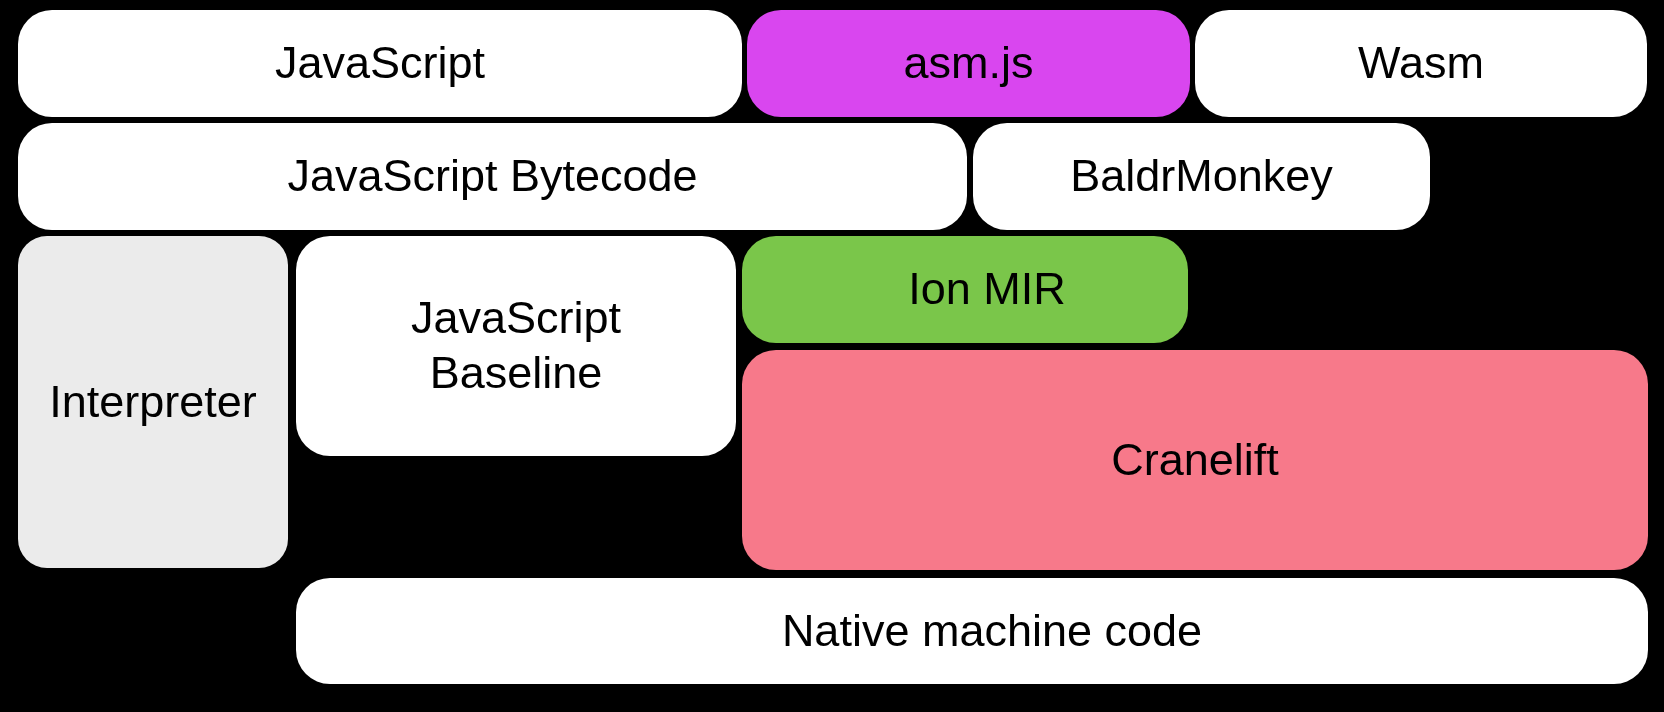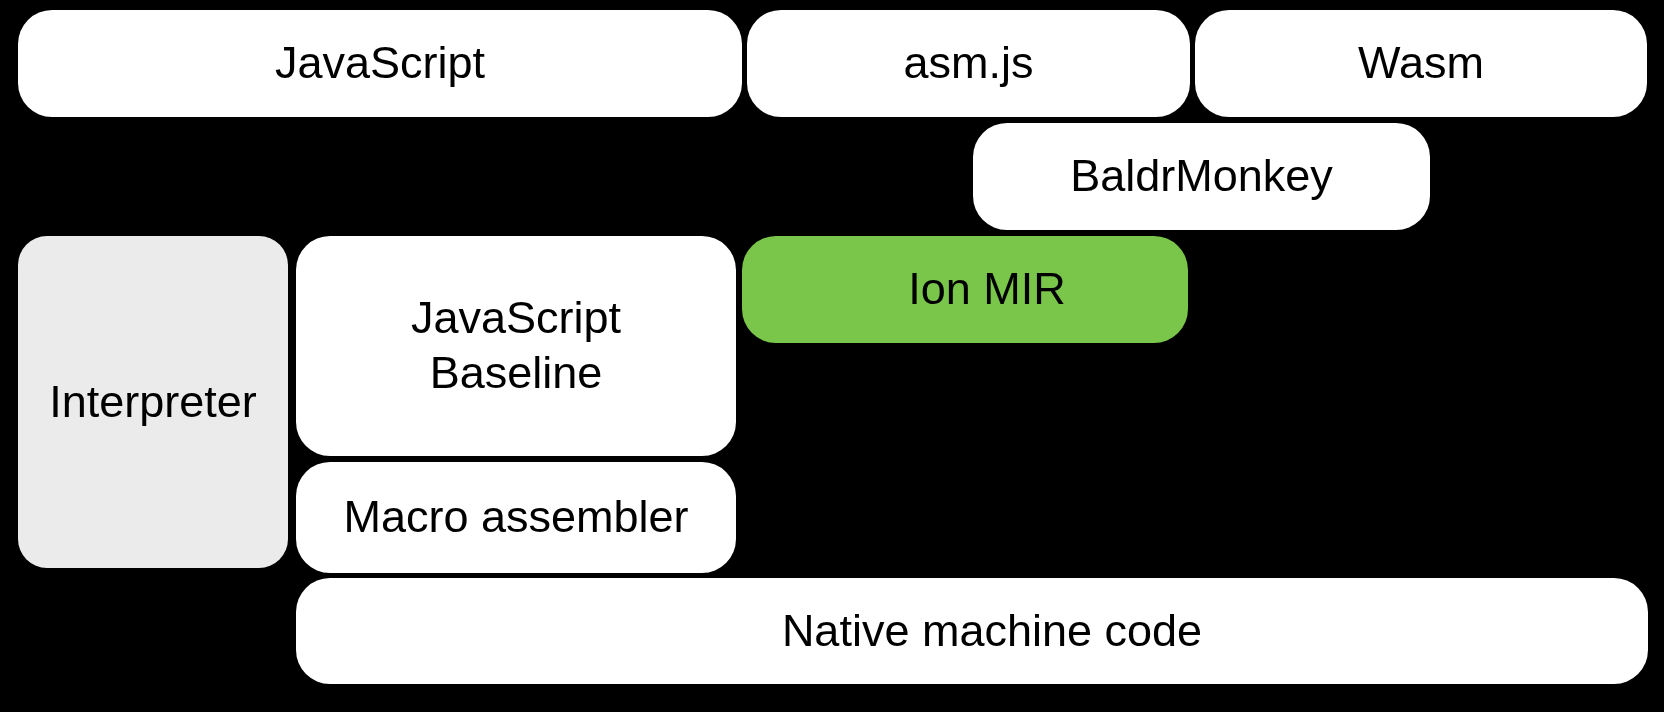--- a/index.html
+++ b/index.html
@@ -42,32 +42,33 @@
   #b-macro        { left: 296px;  top: 462px; width: 440px;  height: 111px; }
   #b-native       { left: 296px;  top: 578px; width: 1352px; height: 106px; padding-left: 40px; }
 </style>
 </head>
 <body>
 
 <div id="canvas" style="background-color: rgb(0, 0, 0); color: rgb(0, 0, 0); text-decoration: underline;">
 
   <div class="box" id="b-javascript" style="background-color: rgb(255, 255, 255);">JavaScript</div>
 
-  <div class="box" id="b-asmjs" style="background-color: #ffffff;">asm.js</div>
+  <div class="box" id="b-asmjs" style="background-color: #d946ef;">asm.js</div>
 
   <div class="box" id="b-wasm" style="background-color: rgb(255, 255, 255);">Wasm</div>
 
+  <div class="box" id="b-bytecode" style="background-color: rgb(255, 255, 255);">JavaScript Bytecode</div>
 
   <div class="box" id="b-baldrmonkey" style="background-color: rgb(255, 255, 255);">BaldrMonkey</div>
 
   <div class="box" id="b-interpreter" style="background-color: rgb(235, 235, 235); border-radius: 29px;">Interpreter</div>
 
   <div class="box" id="b-baseline" style="background-color: rgb(255, 255, 255);">JavaScript
 Baseline</div>
 
   <div class="box" id="b-ionmir" style="background-color: rgb(122, 198, 74); padding-left: 44px;">Ion MIR</div>
 
+  <div class="box" id="b-cranelift" style="background-color: rgb(247, 121, 138);">Cranelift</div>
 
-  <div class="box" id="b-macro" style="background-color: rgb(255, 255, 255);">Macro assembler</div>
 
   <div class="box" id="b-native" style="background-color: rgb(255, 255, 255);">Native machine code</div>
 
 </div>
 
 </body></html>

